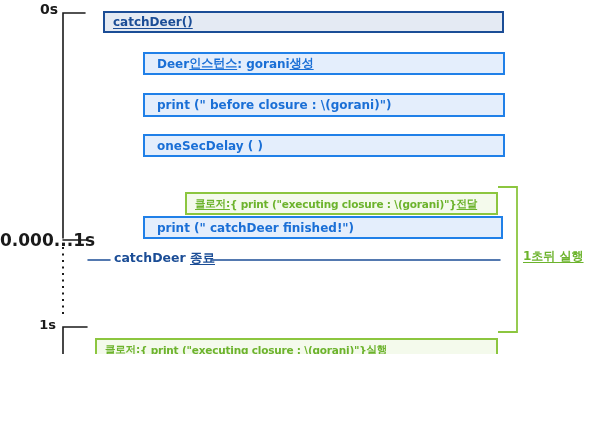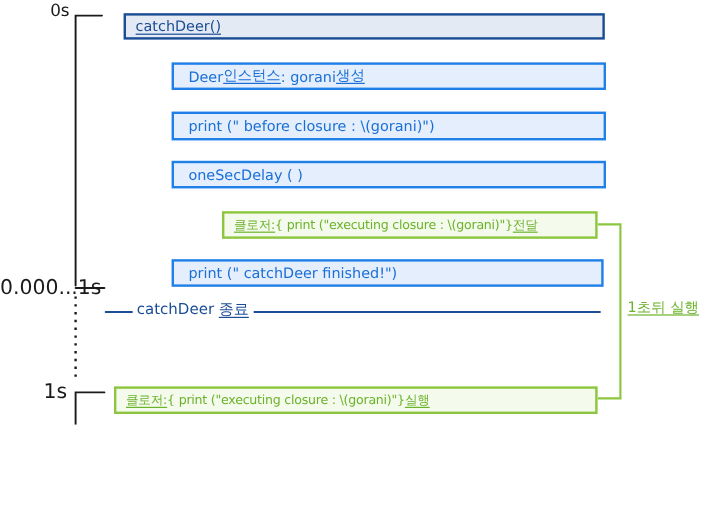--- a/index.html
+++ b/index.html
@@ -1,43 +1,43 @@
 <!DOCTYPE html>
 <html style="--black: #1a1a1a; --navy: #1b4d96; --navy_fill: #e4eaf3; --blue: #2080e8; --blue_fill: #e4eefc; --blue_text: #1a6fd6; --green: #8cc63f; --green_fill: #f4faec; --green_text: #6cb32c;"><head>
 <meta charset="utf-8">
 <style>
   html,body{margin:0;padding:0;background:#fff;}
   .canvas{
     position:relative;width:600px;height:354px;background:#fff;
-    font-family:"DejaVu Sans",sans-serif;overflow:hidden;
+    font-family:"DejaVu Sans",sans-serif;overflow:hidden;font-weight:bold;
   }
   svg.lines{position:absolute;left:0;top:0;}
   .k{stroke:var(--black,#1a1a1a);stroke-width:1.6;fill:none;stroke-linecap:round;}
   .kdot{stroke:var(--black,#1a1a1a);stroke-width:2;fill:none;stroke-dasharray:2 4.5;}
   .n{stroke:var(--navy,#1b4d96);stroke-width:1.5;fill:none;stroke-linecap:round;}
   .g{stroke:var(--green,#8cc63f);stroke-width:1.8;fill:none;}
   .box{
     position:absolute;box-sizing:border-box;display:flex;align-items:center;
     padding:0 8px;white-space:nowrap;overflow:hidden;font-size:12px;
   }
   .navybox{border:2px solid var(--navy,#1b4d96);background:var(--navy_fill,#e4eaf3);color:var(--navy,#1b4d96);}
   .bluebox{border:2px solid var(--blue,#2080e8);background:var(--blue_fill,#e4eefc);color:var(--blue_text,#1a6fd6);padding-left:12px;}
-  .greenbox{border:2px solid var(--green,#8cc63f);background:var(--green_fill,#f4faec);color:var(--green_text,#6cb32c);font-size:10.5px;letter-spacing:-0.2px;}
+  .greenbox{border:2px solid var(--green,#8cc63f);background:var(--green_fill,#f4faec);color:var(--green_text,#6cb32c);font-size:10.5px;letter-spacing:-0.2px;margin-top:16px;}
   .u{text-decoration:underline;text-underline-offset:2px;}
   .b1{left:103px;top:11px;width:401px;height:22px;}
   .b2{left:143px;top:52px;width:362px;height:23px;}
   .b3{left:143px;top:93px;width:362px;height:24px;}
   .b4{left:143px;top:134px;width:362px;height:23px;}
   .g1{left:185px;top:176px;width:313px;height:23px;}
   .b5{left:143px;top:216px;width:360px;height:23px;}
   .g2{left:95px;top:322px;width:403px;height:23px;}
   .tl{position:absolute;color:var(--black,#1a1a1a);white-space:nowrap;}
   .tl0{left:28px;top:1px;width:30px;text-align:right;font-size:14px;}
   .tlmid{left:0px;top:230px;width:58px;text-align:right;font-size:17px;}
-  .tl1{left:28px;top:317px;width:28px;text-align:right;font-size:17px;}
+  .tl1{left:28px;top:317px;width:28px;text-align:right;font-size:13px;}
   .endlabel{position:absolute;left:114px;top:250px;font-size:12.5px;color:var(--navy,#1b4d96);white-space:nowrap;}
   .delayed{position:absolute;left:523px;top:248px;font-size:12px;color:var(--green_text,#6cb32c);white-space:nowrap;}
 </style>
 </head>
 <body>
 
 <div class="canvas">
 
   <svg class="lines" width="600" height="434" viewBox="0 0 600 434">
     <path class="k" d="M85,13 L63,13 L63,238"></path>

